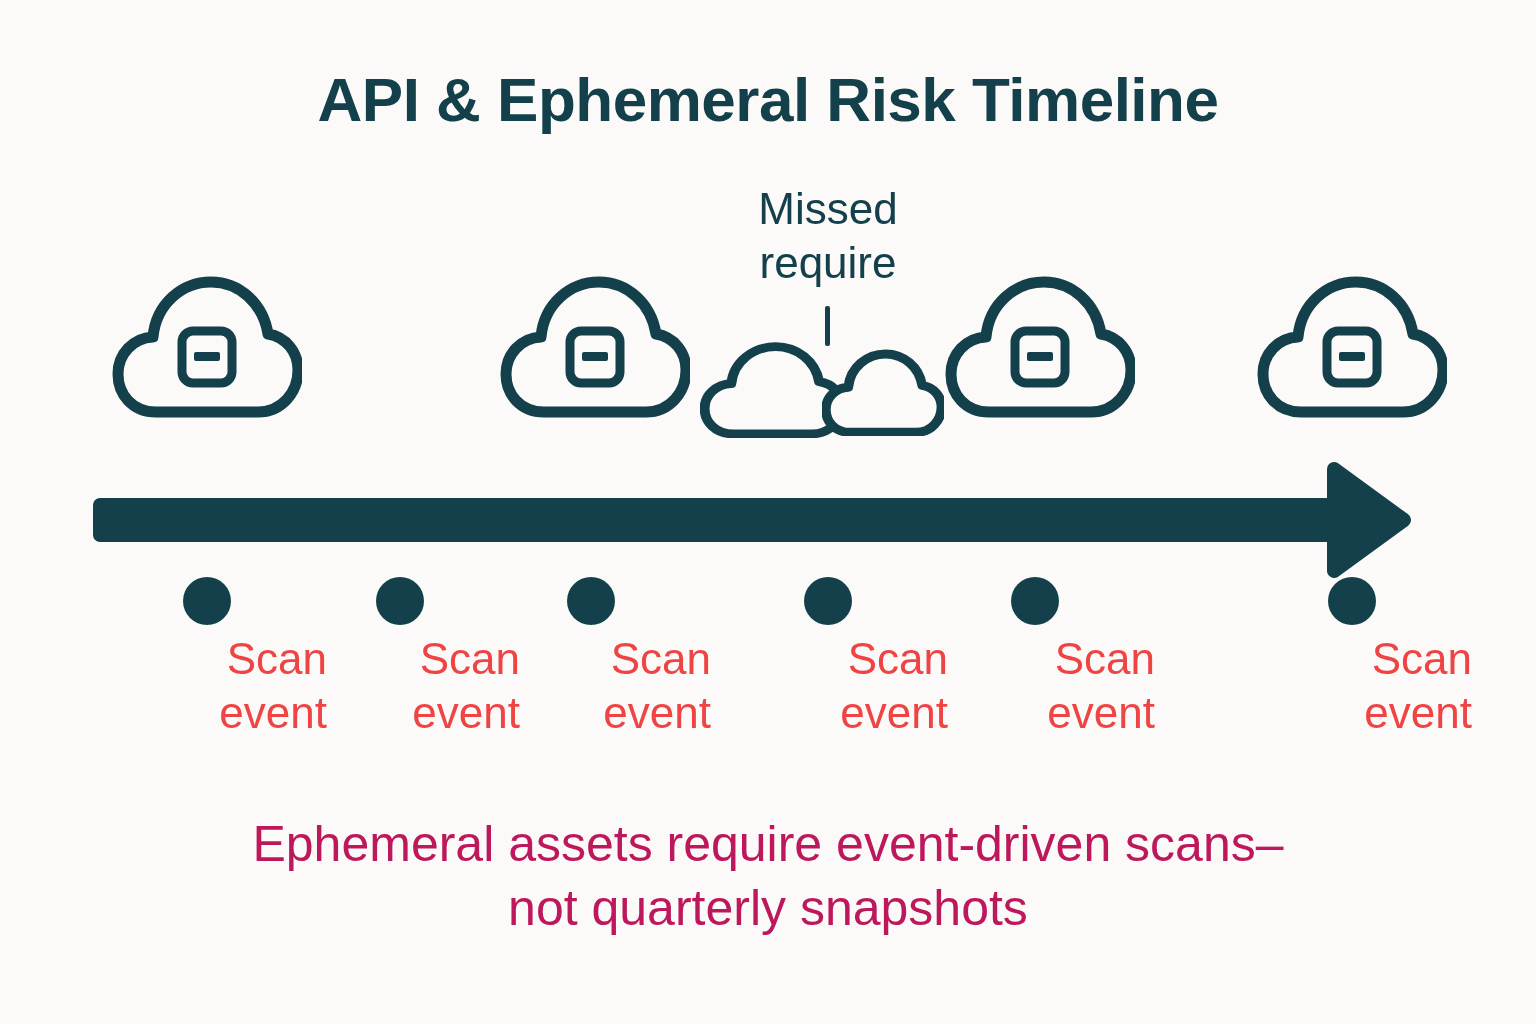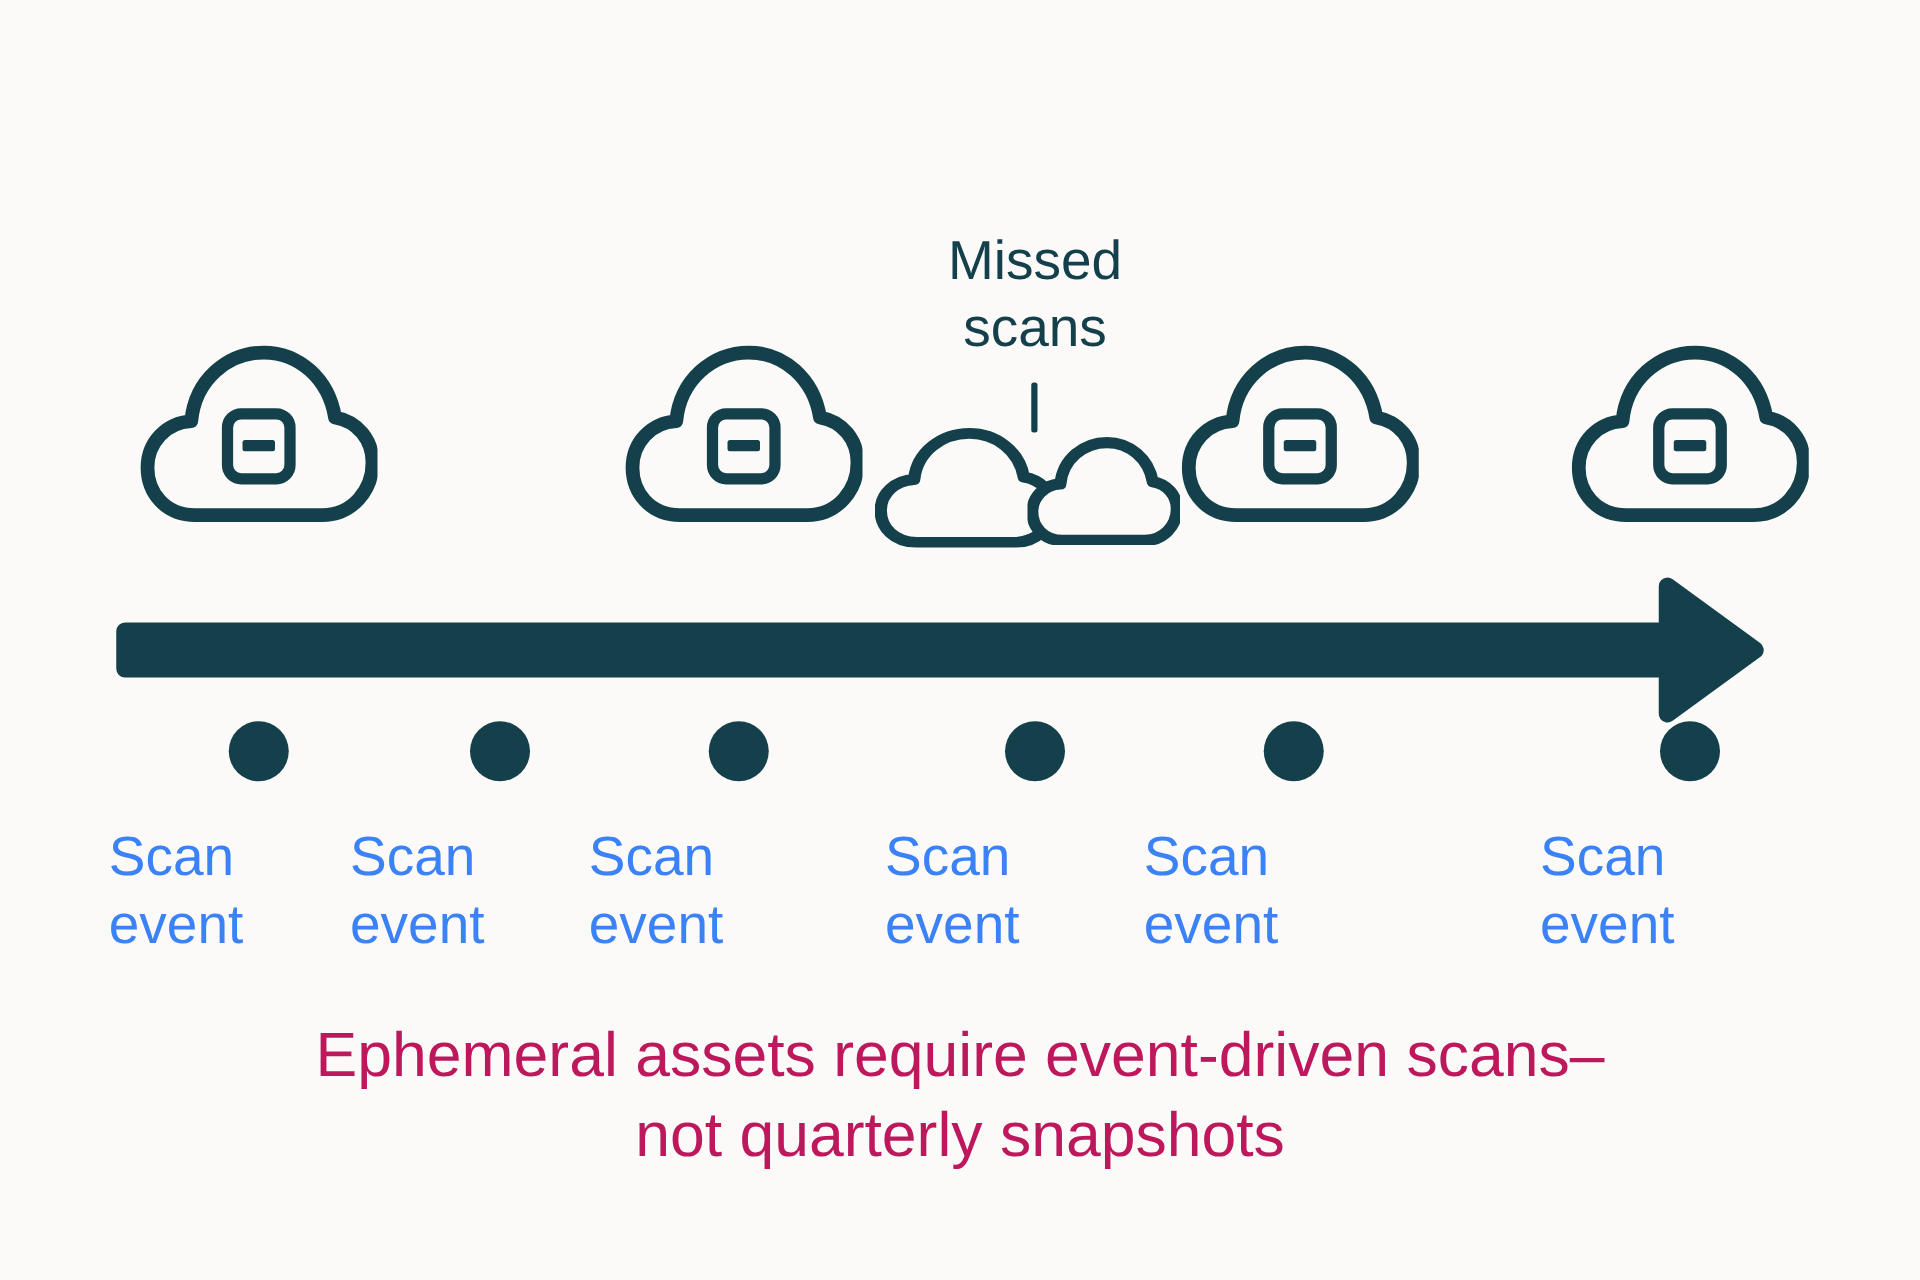--- a/index.html
+++ b/index.html
@@ -62,48 +62,49 @@
   .event-dot {
     position: absolute;
     width: 48px;
     height: 48px;
     border-radius: 50%;
     background: #14404C;
     top: 577px;
   }
   .event-label {
     position: absolute;
-    top: 659px;
+    top: 632px;
     width: 240px;
-    text-align: left;
+    text-align: right;
     font-size: 44px;
     line-height: 54px;
-    color: #3b82f6;
+    color: #ef4444;
     white-space: pre-line;
   }
   #caption {
     position: absolute;
     left: 168px;
     top: 812px;
     width: 1200px;
     text-align: center;
     font-size: 50px;
     line-height: 64px;
     font-weight: normal;
     color: #be185d;
   }
 </style>
 </head>
 <body>
 
 <div id="stage">
 
+  <div id="title">API &amp; Ephemeral Risk Timeline</div>
 
   <div id="missed-window-label" style="white-space: pre-line;">Missed
-scans</div>
+require</div>
   <div id="missed-window-tick"></div>
 
   <div class="cloud-node" style="left:112px; top:272px;">
     <svg width="190" height="146" viewBox="0 0 190 146" aria-hidden="true">
       <path d="M44 140 C20 140 6 122 6 102 C6 82 21 66 41 65 C44 32 70 10 99 10 C127 10 151 31 156 62 C174 65 186 80 186 98 C186 120 170 140 146 140 Z" fill="#FBFAF8" stroke="#14404C" stroke-width="11" stroke-linejoin="round"></path>
       <rect x="70" y="59" width="50" height="52" rx="11" fill="#FBFAF8" stroke="#14404C" stroke-width="9"></rect>
       <rect x="82" y="80" width="26" height="9" rx="2" fill="#14404C"></rect>
     </svg>
   </div>
 

